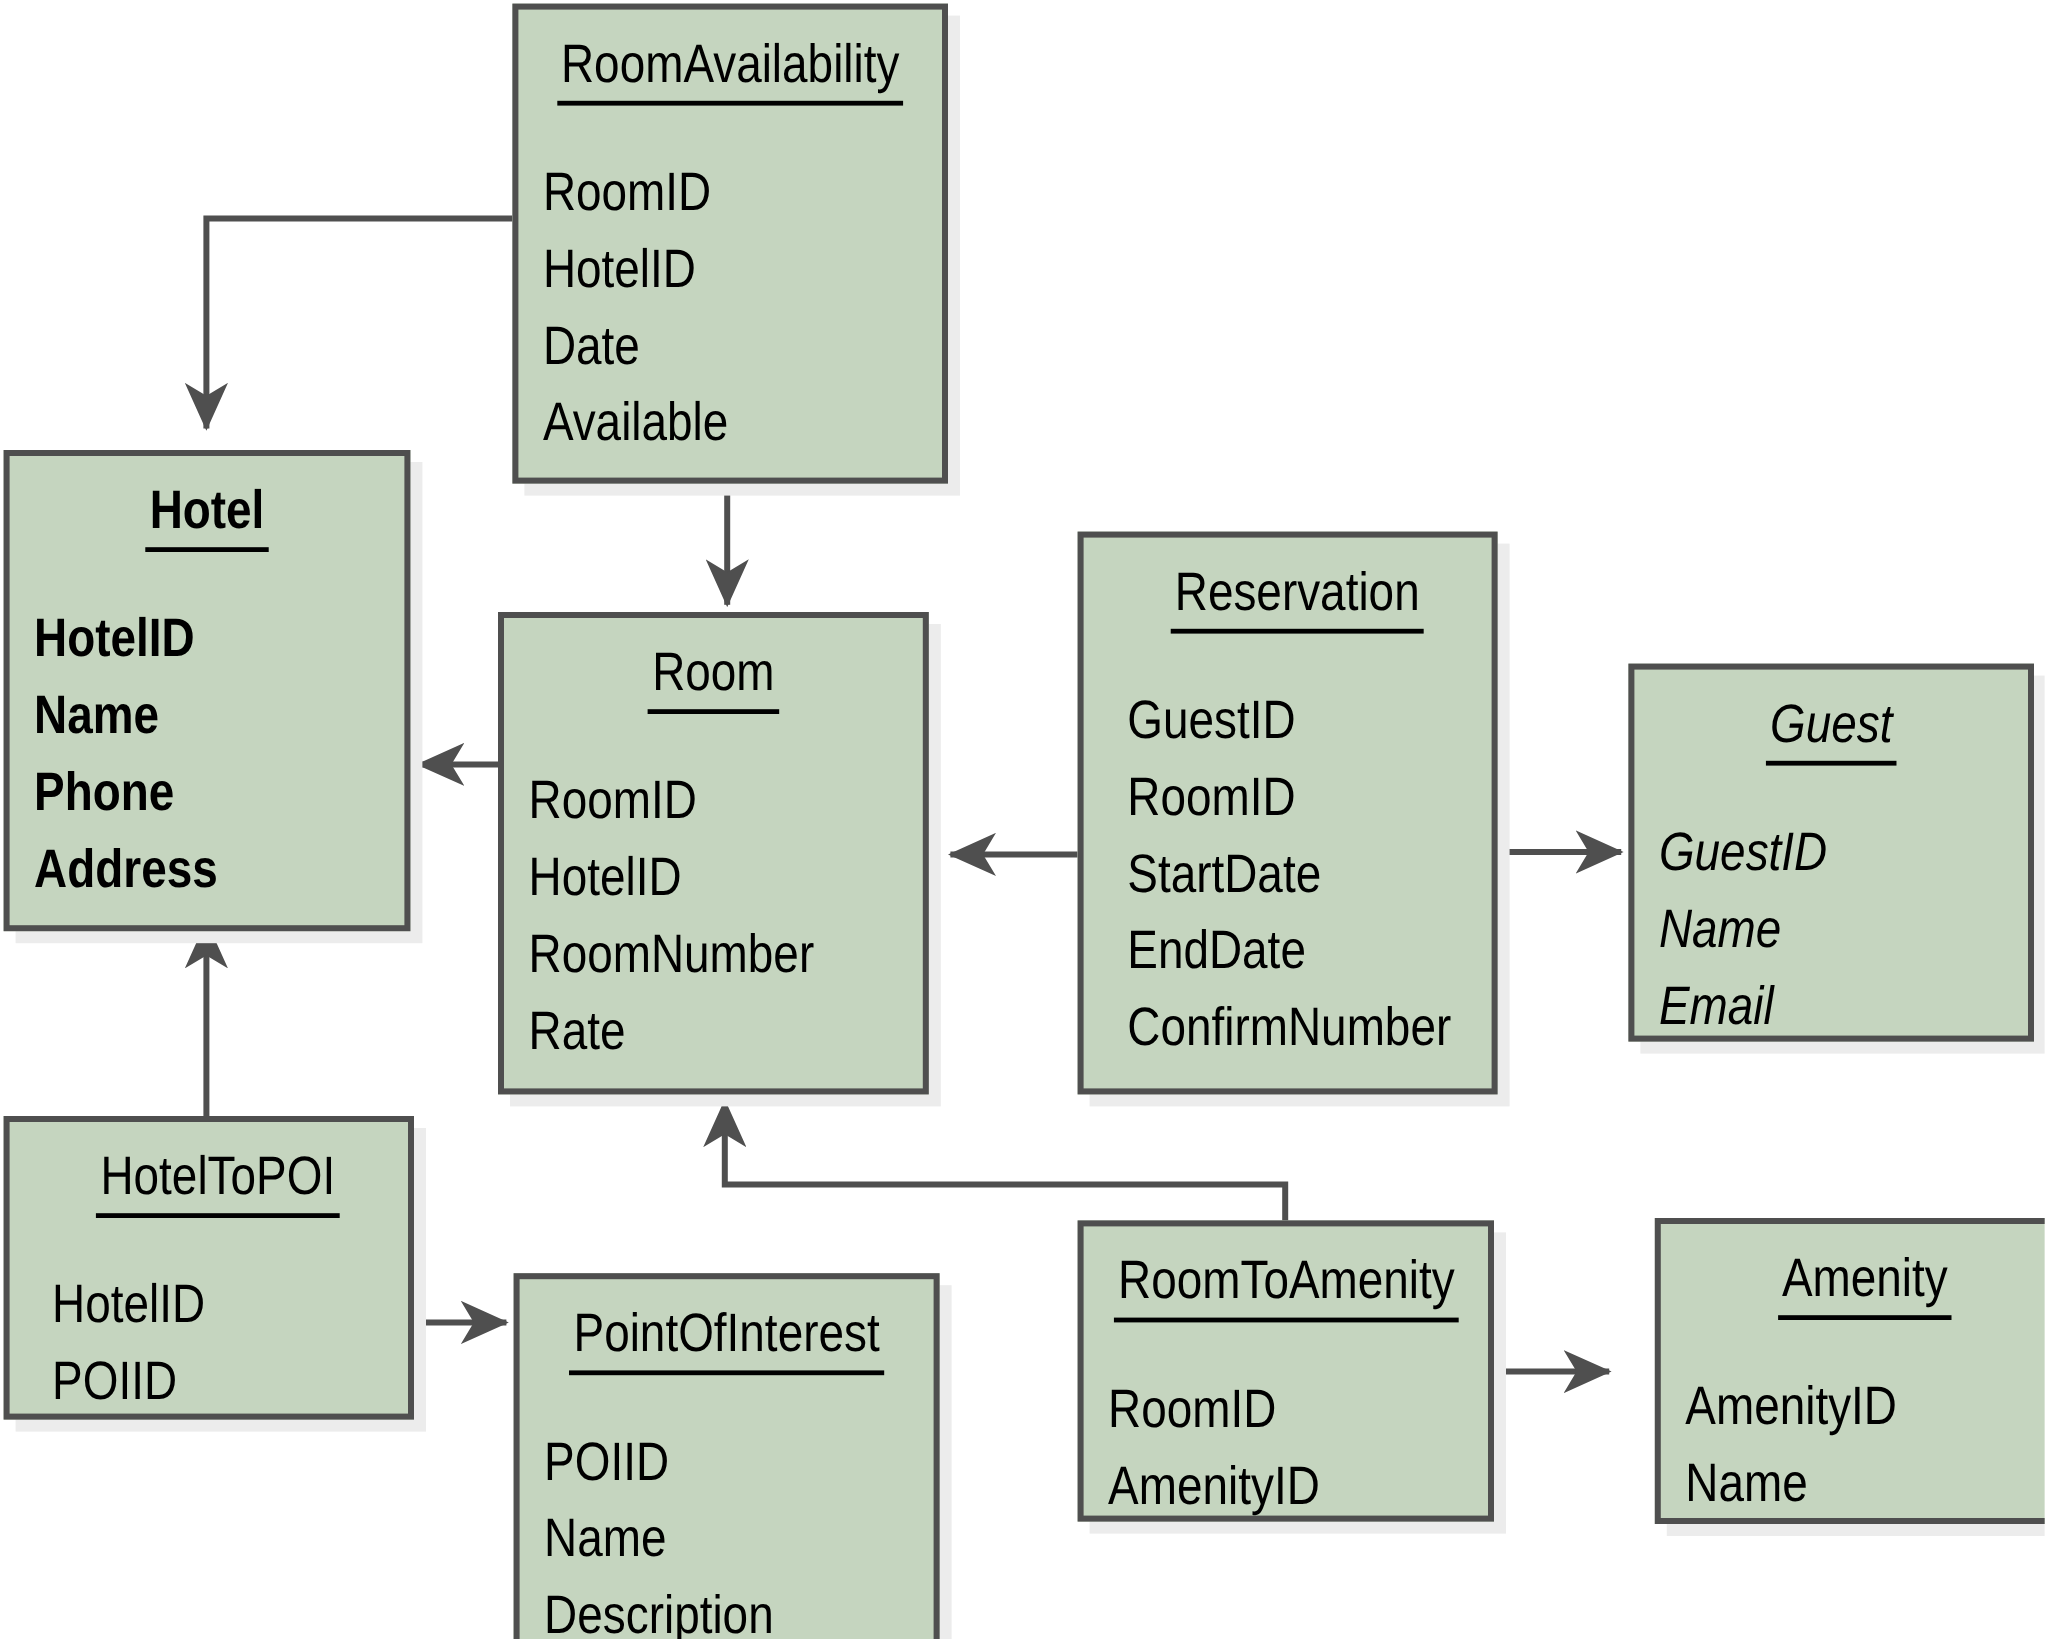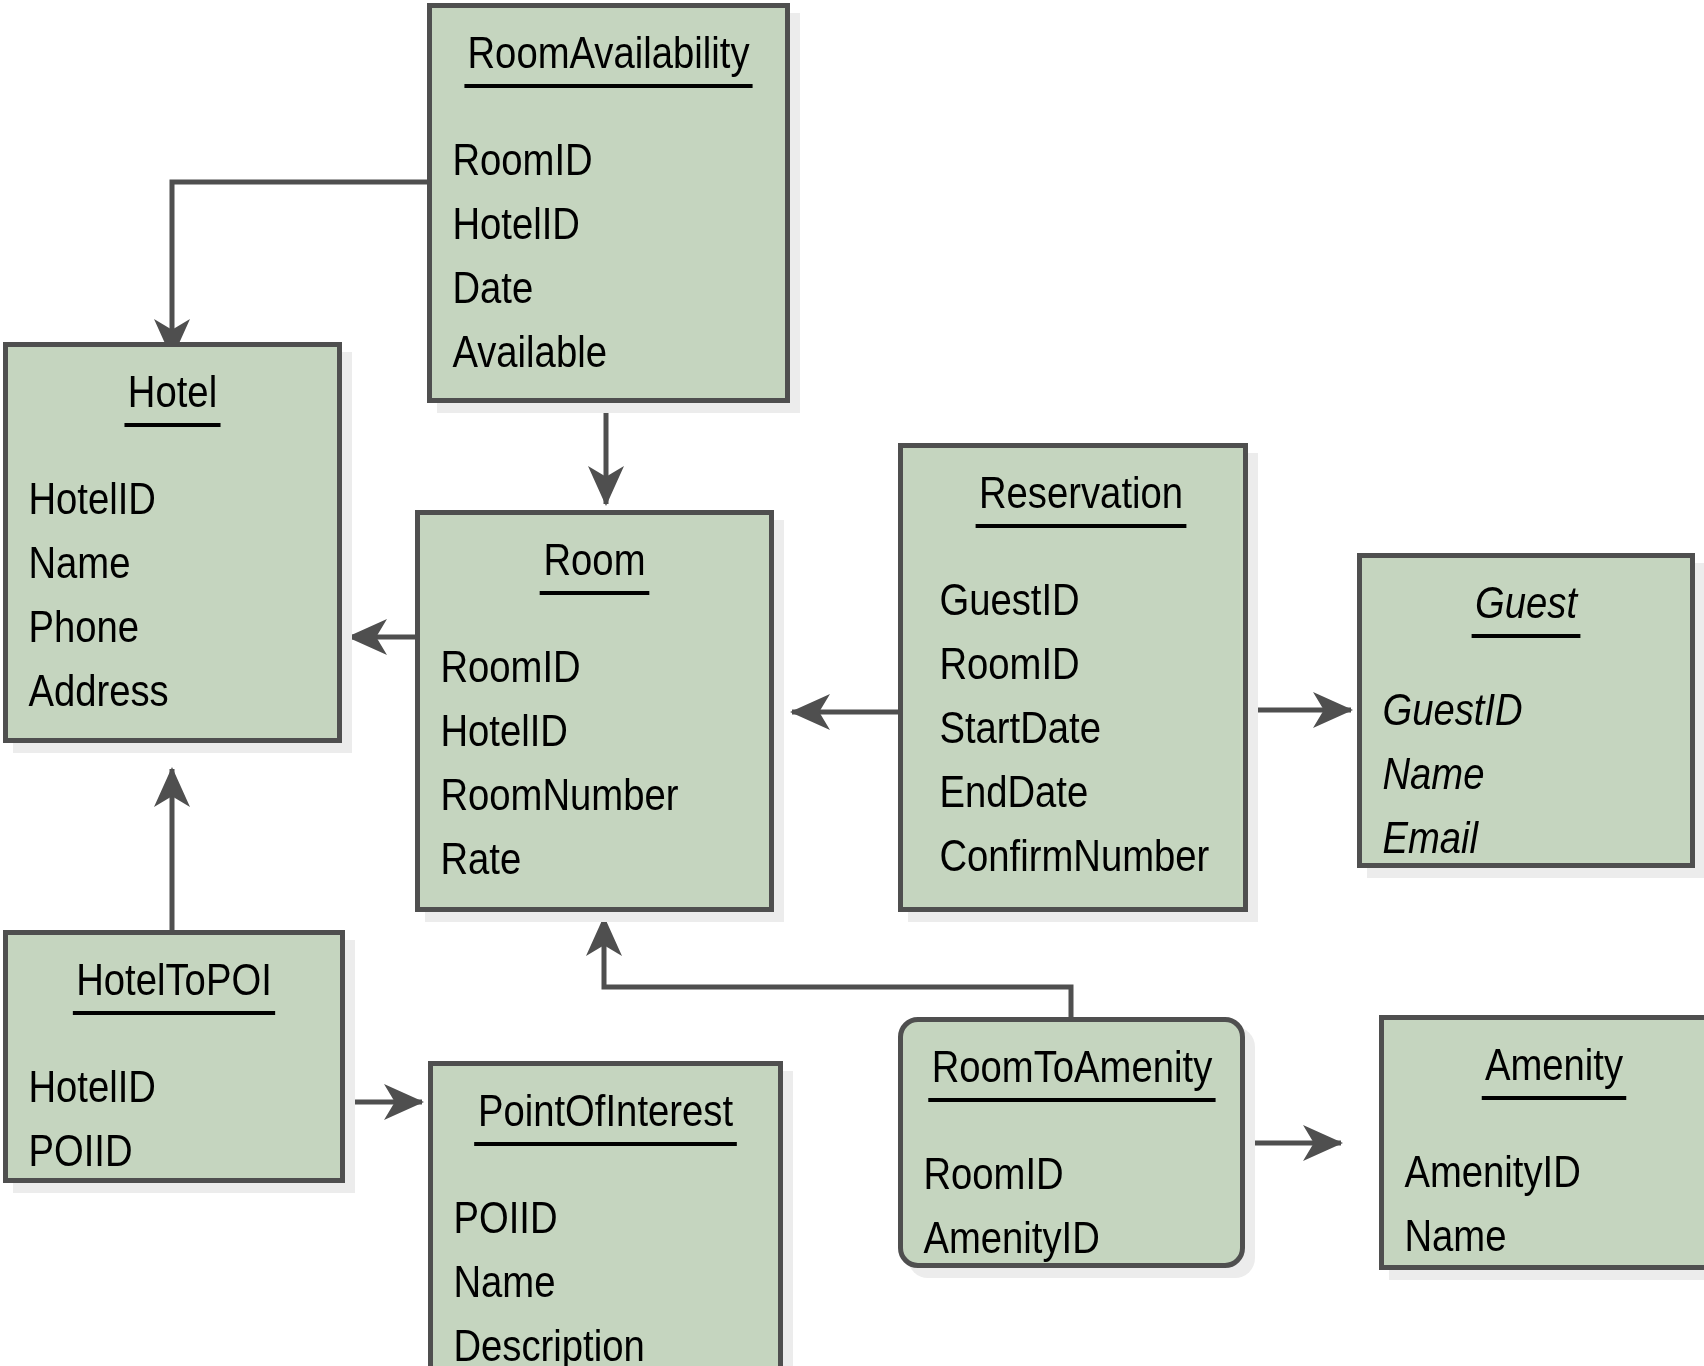--- a/index.html
+++ b/index.html
@@ -49,27 +49,27 @@
   .entity-field {
     font-size: 45px;
     line-height: 64px;
     padding-left: 24px;
     transform: scaleX(0.85);
     transform-origin: 0 50%;
     white-space: nowrap;
   }
   
   #box-room-availability { left: 427px; top: 3px;    width: 363px; height: 400px; }
-  #box-hotel             { left: 3px;   top: 342px;  width: 339px; height: 401px; }
+  #box-hotel             { left: 3px;   top: 375px;  width: 339px; height: 401px; font-weight: bold; }
   #box-room              { left: 403px; top: 510px;  width: 359px; height: 402px; margin-left: 12px; }
   #box-reservation       { left: 898px; top: 443px;  width: 350px; height: 469px; padding-left: 16px; }
   #box-guest             { left: 1357px;top: 553px;  width: 338px; height: 315px; font-style: italic; }
-  #box-hotel-to-poi      { left: 3px;   top: 930px;  width: 342px; height: 253px; }
+  #box-hotel-to-poi      { left: 3px;   top: 930px;  width: 342px; height: 253px; padding-left: 15px; }
   #box-point-of-interest { left: 428px; top: 1015px; width: 355px; height: 338px; margin-top: 46px; }
-  #box-room-to-amenity   { left: 898px; top: 1017px; width: 347px; height: 251px; border-radius: 20px; }
+  #box-room-to-amenity   { left: 898px; top: 1017px; width: 347px; height: 251px; }
   #box-amenity           { left: 1347px;top: 1015px; width: 350px; height: 255px; margin-left: 32px; }
   .connector {
     fill: none;
     stroke: #4f4f4f;
     stroke-width: 5;
   }
 </style>
 </head>
 <body>
 

